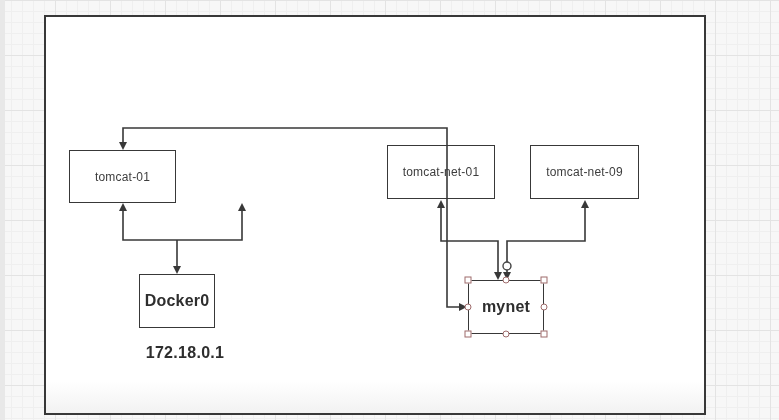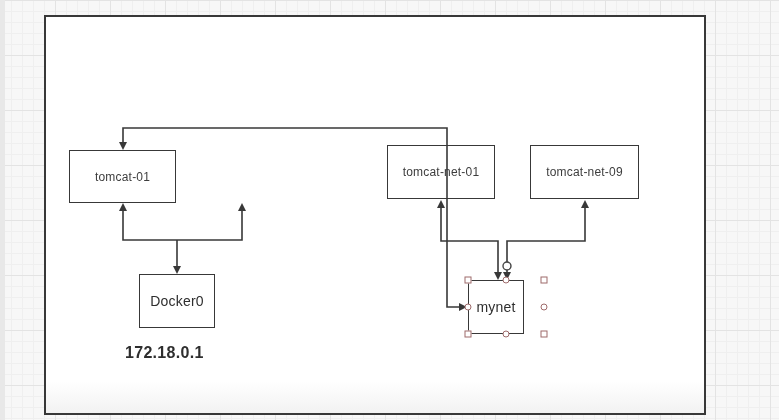--- a/index.html
+++ b/index.html
@@ -38,24 +38,24 @@
     position:absolute;box-sizing:border-box;
     border:1.5px solid var(--stroke,#383838);
     background:var(--canvas_fill,#ffffff);
     display:flex;align-items:center;justify-content:center;
     z-index:20;
   }
   .node-label{
     font-size:12px;color:var(--node_text,#3d3d3d);letter-spacing:.2px;
   }
   .node.bold .node-label{
-    font-weight:normal;font-size:14px;color:var(--bold_text,#2e2e2e);
+    font-weight:bold;font-size:16px;color:var(--bold_text,#2e2e2e);
   }
   .ip-label{
-    position:absolute;width:120px;text-align:left;z-index:20;
+    position:absolute;width:120px;text-align:center;z-index:20;
     font-weight:bold;font-size:16px;color:var(--bold_text,#2e2e2e);
     letter-spacing:.3px;
   }
   svg.edges{
     position:absolute;left:0;top:0;z-index:30;pointer-events:none;
   }
   svg.edges path{
     fill:none;stroke:var(--stroke,#383838);stroke-width:1.6px;
   }
   svg.edges polygon{
@@ -90,21 +90,21 @@
   </div>
 
   <div class="node" style="left:530px;top:145px;width:109px;height:54px">
     <span class="node-label">tomcat-net-09</span>
   </div>
 
   <div class="node bold" style="left:139px;top:274px;width:76px;height:54px">
     <span class="node-label">Docker0</span>
   </div>
 
-  <div class="node bold" style="left:468px;top:280px;width:56px;height:54px">
+  <div class="node bold" style="left:468px;top:280px;width:76px;height:54px">
     <span class="node-label">mynet</span>
   </div>
 
   <div class="ip-label" style="left:125px;top:344px">172.18.0.1</div>
 
 
   <svg class="edges" width="779" height="420" viewBox="0 0 779 420">
 
     <g>
       <path d="M123,143 L123,128 L447,128 L447,307 L459,307"></path>

